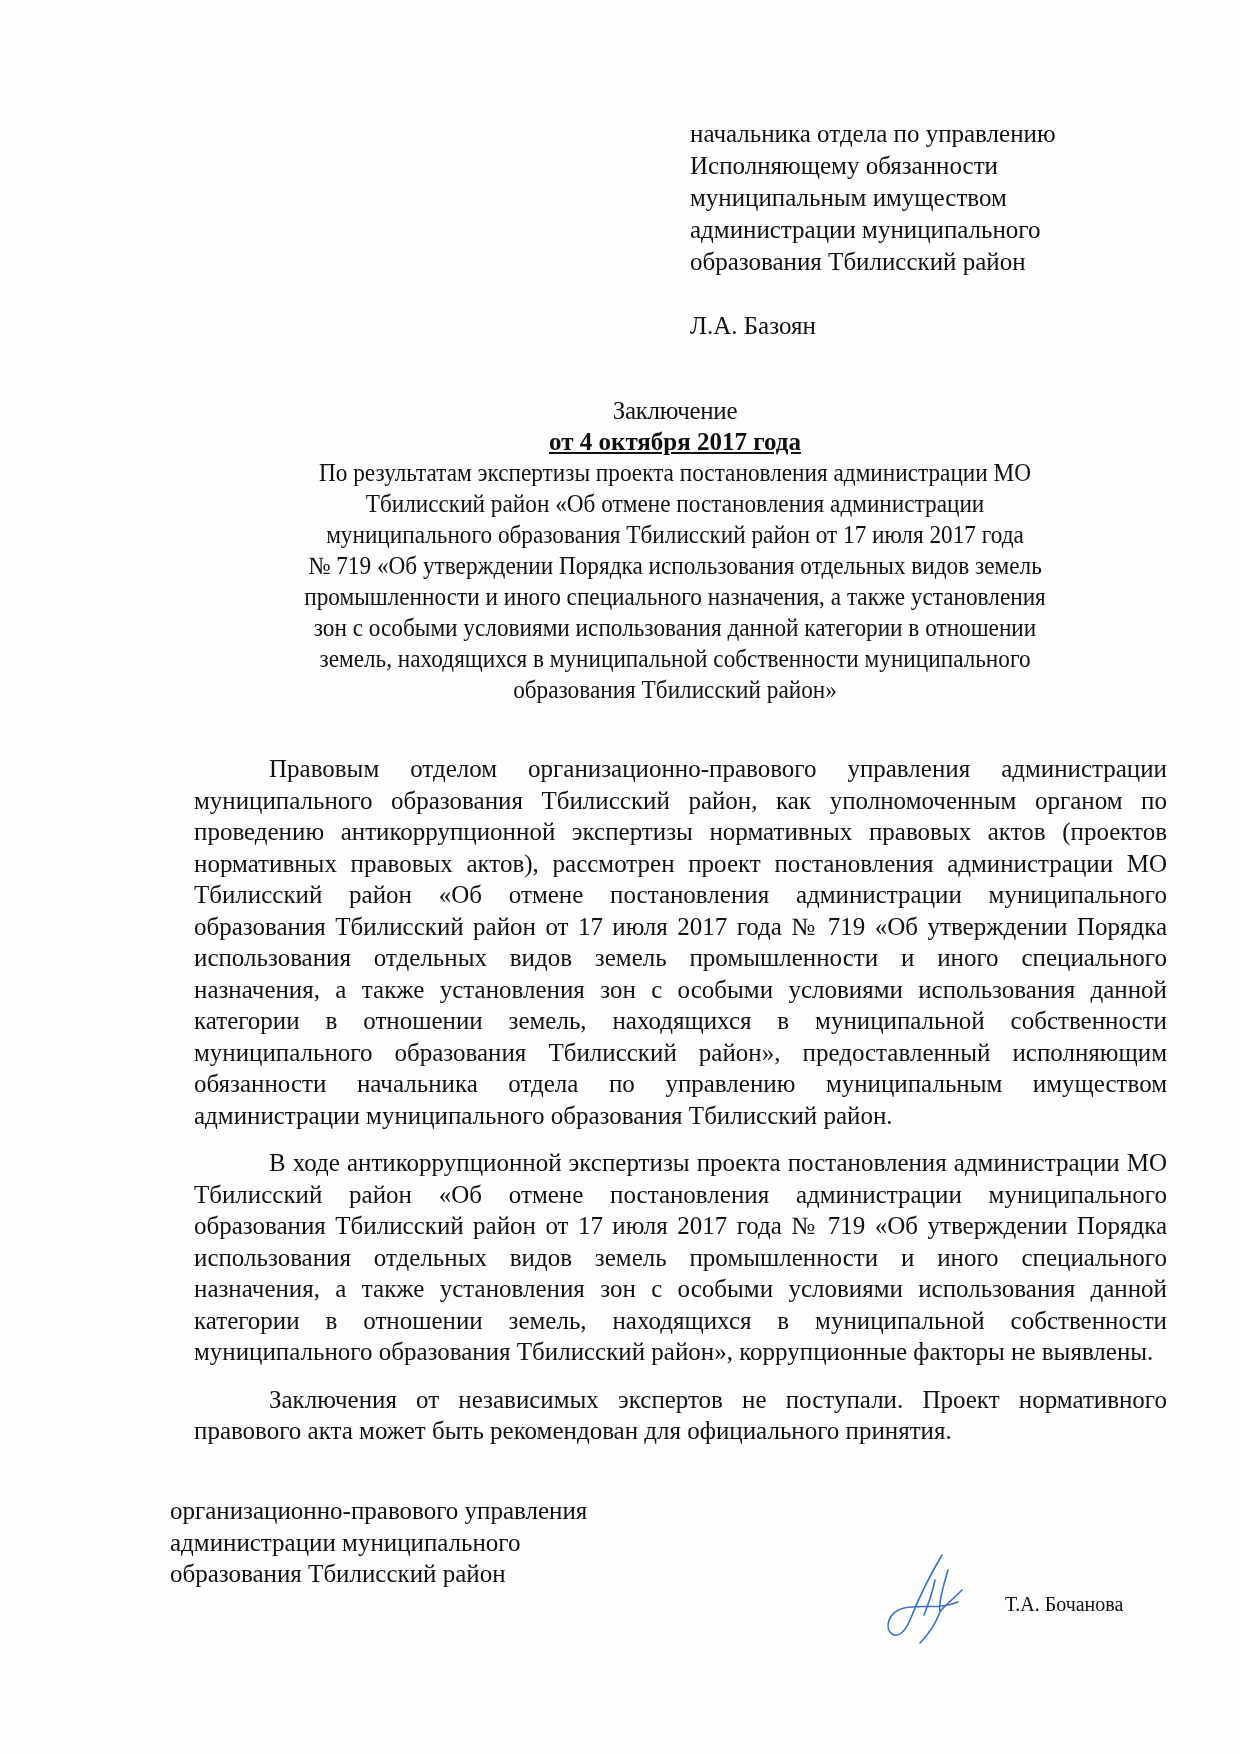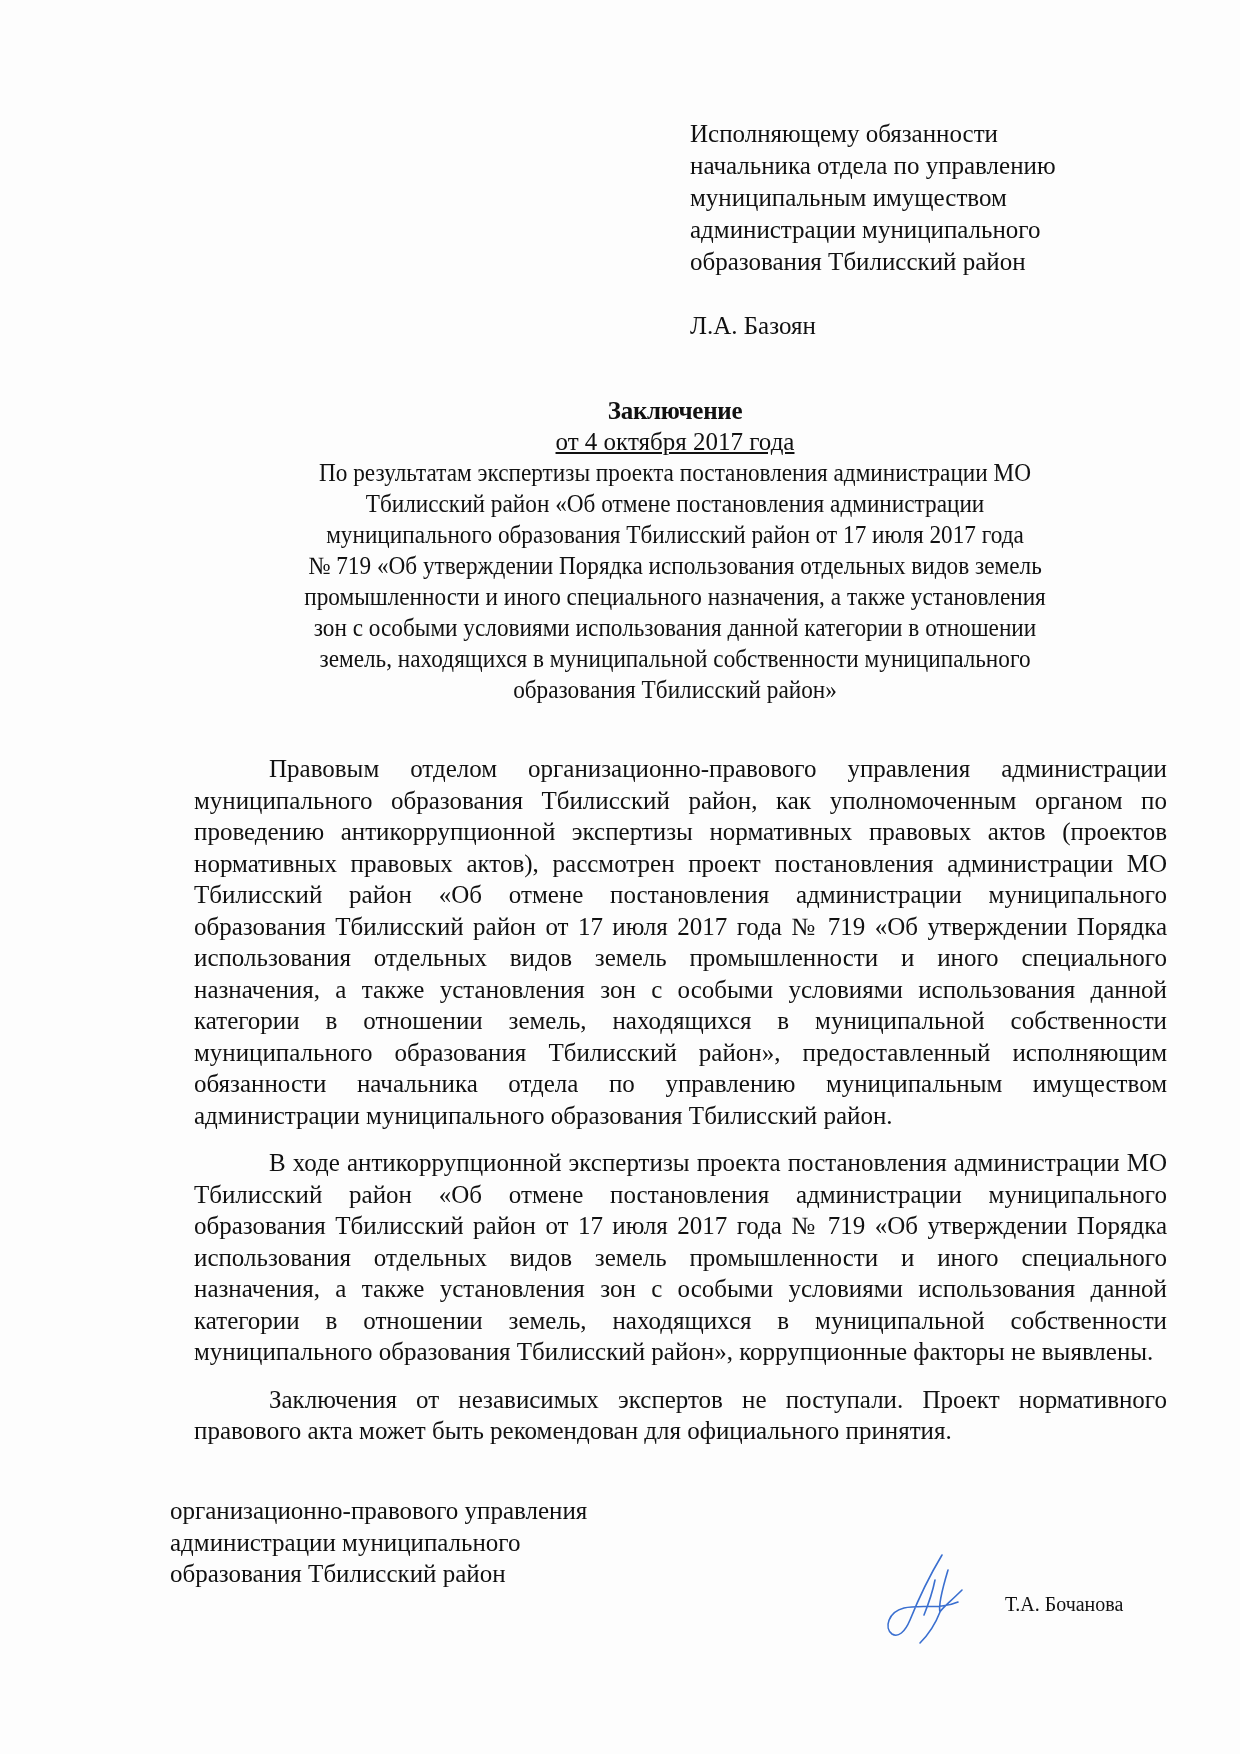--- a/index.html
+++ b/index.html
@@ -4,39 +4,39 @@
 <style>
   html, body { margin: 0; padding: 0; background: #ffffff; }
   body { width: 1240px; height: 1754px; position: relative; overflow: hidden;
          font-family: "Liberation Serif", "DejaVu Serif", serif; color: #111111; }
   .page { position: absolute; left: 0; top: 0; width: 1240px; height: 1754px; background: #fdfdfd; }
   .addressee { position: absolute; left: 690px; top: 118px; width: 460px;
                font-size: 25px; line-height: 32px; }
   .addressee .name { margin-top: 32px; }
   .title-block { position: absolute; left: 240px; top: 395px; width: 870px; text-align: center;
                  font-size: 25px; line-height: 31px; }
-  .title-block .heading { font-weight: bold; letter-spacing: -0.3px; }
-  .title-block .date { font-weight: normal; text-decoration: underline; }
+  .title-block .heading { font-weight: normal; letter-spacing: -0.3px; }
+  .title-block .date { font-weight: bold; text-decoration: underline; }
   .title-block .subject { transform: scaleX(0.93); transform-origin: center top; }
   .body { position: absolute; left: 178px; top: 737px; width: 1005px;
           font-size: 25px; line-height: 31.5px; text-align: justify; }
   .body p { margin: 16px; text-indent: 75px; }
   .signature { position: absolute; left: 170px; top: 1495px; width: 1020px; height: 150px; }
   .sig-position { position: absolute; left: 0; top: 0; font-size: 25px; line-height: 31.5px; }
   .sig-mark { position: absolute; left: 710px; top: 55px; width: 90px; height: 95px; }
   .sig-name { position: absolute; left: 835px; top: 94px; font-size: 20px; line-height: 31.5px; }
 </style>
 </head>
 <body>
 
 <div class="page">
 
   <div class="addressee">
+    <div>начальника отдела по управлению</div>
     <div>Исполняющему обязанности</div>
-    <div>начальника отдела по управлению</div>
     <div>муниципальным имуществом</div>
     <div>администрации муниципального</div>
     <div>образования Тбилисский район</div>
     <div class="name">Л.А. Базоян</div>
   </div>
 
   <div class="title-block">
     <div class="heading">Заключение</div>
     <div><span class="date">от 4 октября 2017 года</span></div>
     <div class="subject">

